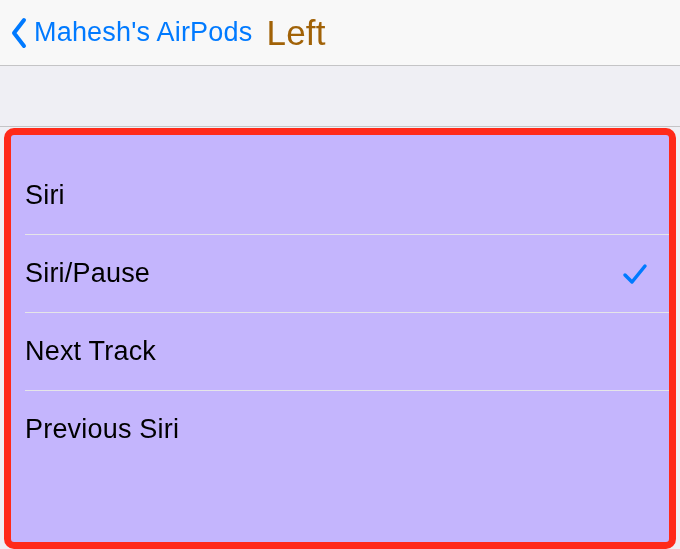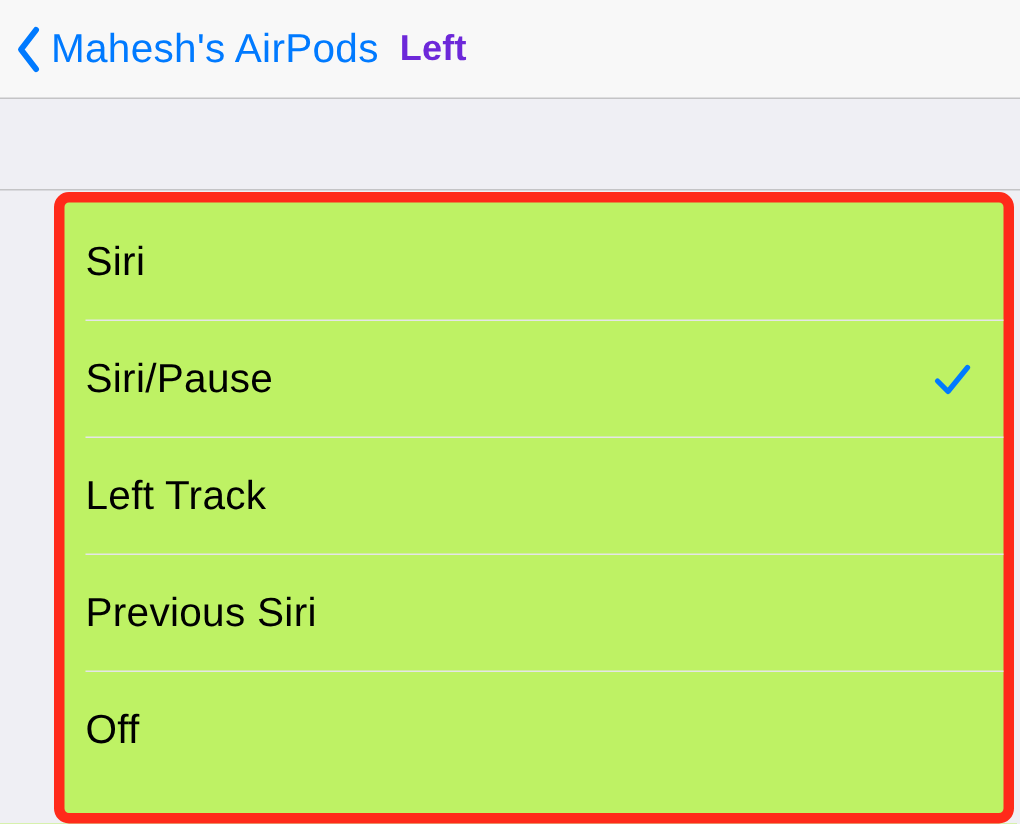--- a/index.html
+++ b/index.html
@@ -34,42 +34,42 @@
     .chevron-back {
       width: 18px;
       height: 32px;
       margin-right: 6px;
     }
     .back-label {
       font-size: 27px;
       letter-spacing: 0.2px;
     }
     .title {
-      font-size: 24px;
-      font-weight: 700;
-      color: #6d28d9;
+      font-size: 35px;
+      font-weight: 400;
+      color: #a16207;
       margin-left: 14px;
       letter-spacing: 0.2px;
     }
     .spacer {
       width: 100%;
       height: 61px;
       border-bottom: 1px solid #c4c4c6;
       background: #efeff4;
     }
     .list-wrap {
       position: absolute;
       top: 128px;
       left: 4px;
       right: 4px;
       bottom: 0;
       border: 7px solid #ff2a1a;
       border-radius: 10px;
-      background: #bef264;
-      margin-left: 32px;
+      background: #c4b5fd;
+      padding-top: 21px;
     }
     .row {
       height: 78px;
       display: flex;
       align-items: center;
       justify-content: space-between;
       padding: 0 20px 0 14px;
       cursor: pointer;
     }
     .row + .row {
@@ -108,24 +108,20 @@
     <span class="row-label">Siri</span>
 
   </div>
   <div class="row">
     <span class="row-label">Siri/Pause</span>
     <svg class="check" viewBox="0 0 28 28">
       <polyline points="4,15 11,22 24,6" fill="none" stroke="#007aff" stroke-width="3.5" stroke-linecap="round" stroke-linejoin="round"></polyline>
     </svg>
   </div>
   <div class="row">
-    <span class="row-label">Left Track</span>
+    <span class="row-label">Next Track</span>
 
   </div>
   <div class="row">
     <span class="row-label">Previous Siri</span>
 
   </div>
-  <div class="row">
-    <span class="row-label">Off</span>
-
-  </div>
 </div>
 
 </body></html>

